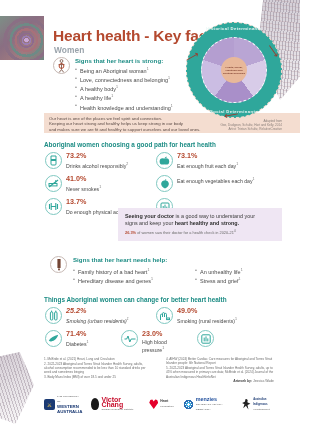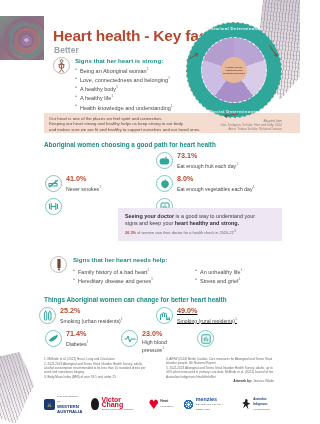--- a/index.html
+++ b/index.html
@@ -163,21 +163,21 @@
 </head>
 <body>
 
 <div class="page">
 
   <div class="art-topleft"></div>
   <div class="art-right"></div>
   <div class="art-leftstrip"></div>
 
   <div class="title">Heart health - Key facts</div>
-  <div class="subtitle">Better</div>
+  <div class="subtitle">Women</div>
 
   <div class="sec-strong">
     <div class="icon-circle">
       <svg width="11" height="14" viewBox="0 0 11 14" fill="none" stroke="#8a6a5e" stroke-width="1">
         <circle cx="5.5" cy="2" r="1.4"></circle>
           <path d="M5.5 3.6v7"></path>
           <path d="M2.5 5.6h6"></path>
         <path d="M5.5 10.6 3.2 13.4"></path>
           <path d="M5.5 10.6 7.8 13.4"></path>
         <circle cx="5.5" cy="7" r="2.4" stroke="#b4492f"></circle>
@@ -213,39 +213,55 @@
     <div class="arrow" style="left:38px; bottom:-2px; transform:rotate(170deg);">⟶</div>
   </div>
   <div class="diag-caption">
     <div>Adapted from</div>
     <div>Gee, Dudgeon, Schultz, Hart and Kelly, 2014</div>
     <div>Artist: Tristan Schultz, RelativeCreative</div>
   </div>
 
   <div class="sec-title" style="left:44px; top:141px;">Aboriginal women choosing a good path for heart health</div>
 
+  <div class="stat" style="left:45px; top:152px; width:108px;">
+    <div class="circ">
+      <svg width="9" height="11" viewBox="0 0 9 11" fill="none" stroke="#2fa79b" stroke-width="1">
+          <path d="M2 1h5v8a1 1 0 0 1-1 1H3a1 1 0 0 1-1-1z"></path>
+          <path d="M2 5h5" stroke-width="2"></path>
+        </svg>
+    </div>
+    <div>
+        <div class="pct">73.2%</div>
+      <div class="lbl"><span>Drinks alcohol responsibly</span><span class="sup">2</span></div>
+      </div>
+  </div>
   <div class="stat" style="left:45px; top:175px; width:108px;">
     <div class="circ">
       <svg width="11" height="9" viewBox="0 0 11 9" fill="none" stroke="#2fa79b" stroke-width="1">
           <rect x="1" y="4.5" width="8" height="2.4"></rect>
           <path d="M7 1.2c1.2.6 1.2 2 .4 2.6"></path>
           <path d="M1 8 10 1" stroke-width="1.2"></path>
         </svg>
     </div>
     <div>
         <div class="pct">41.0%</div>
       <div class="lbl"><span>Never smokes</span><span class="sup">1</span></div>
       </div>
   </div>
   <div class="stat" style="left:45px; top:198px; width:108px;">
     <div class="circ">
       <svg width="11" height="9" viewBox="0 0 11 9" fill="none" stroke="#2fa79b" stroke-width="1.1">
           <path d="M1.5 2v5M3.2 1v7M7.8 1v7M9.5 2v5M3.2 4.5h4.6"></path>
         </svg>
     </div>
+    <div>
+        <div class="pct">13.7%</div>
+      <div class="lbl"><span>Do enough physical activity</span><span class="sup">1</span></div>
+      </div>
   </div>
 
   <div class="stat" style="left:156px; top:152px; width:120px;">
     <div class="circ">
       <svg width="11" height="9" viewBox="0 0 11 9" fill="#2fa79b">
           <ellipse cx="3.6" cy="5.4" rx="3" ry="3.2"></ellipse>
           <ellipse cx="7.2" cy="5.4" rx="3" ry="3.2"></ellipse>
           <path d="M5.4 2.4c.4-1 1.4-1.6 2.4-1.6-.2 1.2-1 1.8-2.4 1.6z"></path>
         </svg>
     </div>
@@ -255,21 +271,20 @@
       </div>
   </div>
   <div class="stat" style="left:156px; top:175px; width:120px;">
     <div class="circ">
       <svg width="10" height="10" viewBox="0 0 10 10" fill="#2fa79b">
           <path d="M5 9.4C2.4 8.4.8 6.4 1.2 4.2 1.6 2.2 3.4 1 5 1.6 6.6 1 8.4 2.2 8.8 4.2 9.2 6.4 7.6 8.4 5 9.4z"></path>
           <path d="M4.6 1.8C4.6.8 5.4.2 6.2.2c0 1-.6 1.6-1.6 1.6z"></path>
         </svg>
     </div>
     <div>
-        <div class="pct">8.0%</div>
       <div class="lbl"><span>Eat enough vegetables each day</span><span class="sup">1</span></div>
       </div>
   </div>
   <div class="stat" style="left:156px; top:198px; width:120px;">
     <div class="circ">
       <svg width="10" height="10" viewBox="0 0 10 10" fill="none" stroke="#2fa79b" stroke-width="1">
           <rect x="1" y="1" width="8" height="8" rx="1"></rect>
           <path d="M3.2 7V4M5 7V2.6M6.8 7V4.6"></path>
         </svg>
     </div>
@@ -299,34 +314,34 @@
         <ul class="bullets" style="width:90px">
           <li><span>An unhealthy life</span><span class="sup">1</span></li>
           <li><span>Stress and grief</span><span class="sup">1</span></li>
         </ul>
       </div>
     </div>
   </div>
 
   <div class="sec-title" style="left:44px; top:296px;">Things Aboriginal women can change for better heart health</div>
 
-  <div class="stat" style="left:39px; top:307px; width:110px;">
+  <div class="stat" style="left:45px; top:307px; width:110px;font-style:italic;">
     <div class="circ">
       <svg width="10" height="11" viewBox="0 0 10 11" fill="none" stroke="#2fa79b" stroke-width="1">
           <rect x="1.4" y="2" width="2.4" height="8" rx="1"></rect>
           <rect x="5.6" y="2" width="2.4" height="8" rx="1"></rect>
           <path d="M2.6 2V.6M6.8 2V.6"></path>
         </svg>
     </div>
     <div>
         <div class="pct">25.2%</div>
       <div class="lbl"><span>Smoking (urban residents)</span><span class="sup">1</span></div>
       </div>
   </div>
-  <div class="stat" style="left:156px; top:307px; width:120px;text-decoration:underline;">
+  <div class="stat" style="left:156px; top:307px; width:120px;">
     <div class="circ">
       <svg width="11" height="10" viewBox="0 0 11 10" fill="none" stroke="#2fa79b" stroke-width="1">
           <path d="M1.5 9V4.2a1 1 0 0 1 2 0V6"></path>
           <path d="M3.5 6V2.6a1 1 0 0 1 2 0V6"></path>
           <path d="M5.5 6V3.4a1 1 0 0 1 2 0V6.6"></path>
           <rect x="7.6" y="7" width="3" height="1.6"></rect>
         </svg>
     </div>
     <div>
         <div class="pct">49.0%</div>

